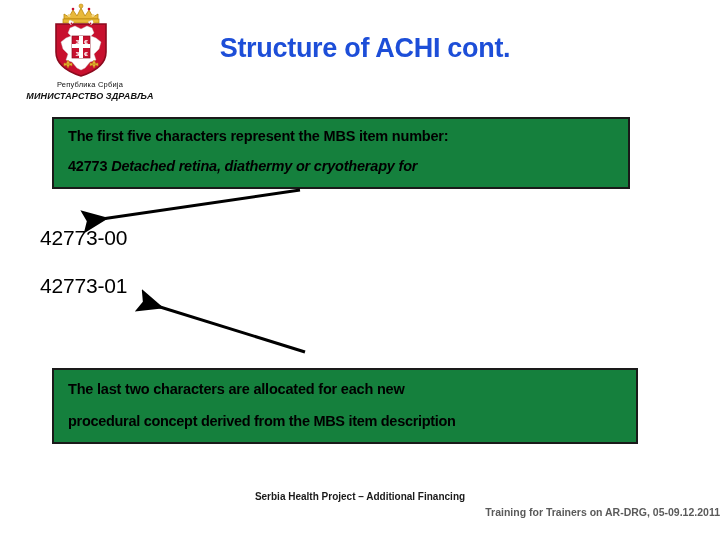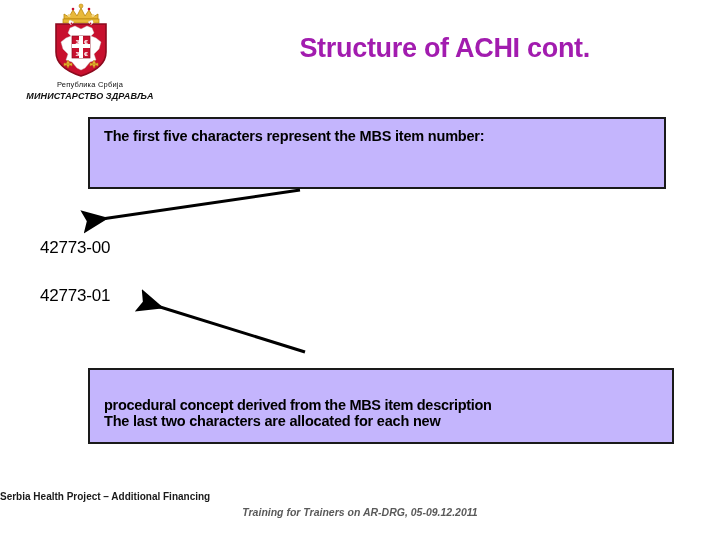--- a/index.html
+++ b/index.html
@@ -49,35 +49,34 @@
     white-space: nowrap;
     font-style: italic;
   }
 
   
   #page-title {
     position: absolute;
     left: 140px;
     top: 33px;
     width: 450px;
-    text-align: right;
+    text-align: center;
     font-size: 27px;
     font-weight: 700;
     letter-spacing: -0.3px;
-    color: #a21caf;
+    color: #1d4ed8;
     white-space: nowrap;
   }
 
   
   .pink-box {
     position: absolute;
-    background: #c4b5fd;
+    background: #15803d;
     border: 2px solid #1a1a1a;
     box-sizing: border-box;
-    margin-left: 36px;
   }
   #intro-box {
     left: 52px;
     top: 117px;
     width: 578px;
     height: 72px;
     padding: 9px 14px 0 14px;
   }
   #intro-line-1 {
     font-size: 14.5px;
@@ -120,24 +119,23 @@
   .code-row {
     position: absolute;
     left: 40px;
     display: flex;
     align-items: baseline;
     white-space: nowrap;
   }
   #code-row-00 { top: 226px; }
   #code-row-01 { top: 274px; text-align: center; }
   .code-number {
-    font-size: 17px;
+    font-size: 21px;
     font-weight: 400;
     letter-spacing: -0.2px;
-    margin-top: 12px;
   }
   .code-desc {
     font-size: 19px;
     font-weight: 400;
     margin-left: 10px;
     letter-spacing: -0.1px;
   }
 
   
   #arrow-layer {
@@ -148,36 +146,36 @@
     height: 540px;
     pointer-events: none;
   }
 
   
   #footer-line-1 {
     position: absolute;
     left: 0;
     top: 491px;
     width: 720px;
+    text-align: center;
     font-size: 10px;
     font-weight: 700;
     color: #1a1a1a;
     letter-spacing: 0px;
   }
   #footer-line-2 {
     position: absolute;
     left: 0;
     top: 506px;
     width: 720px;
-    text-align: center;
+    text-align: right;
     font-size: 10.5px;
     font-weight: 700;
     color: #5a5a5a;
     letter-spacing: 0px;
-    font-style: italic;
   }
 </style>
 </head>
 <body>
 
 <div id="coat-of-arms">
   <svg viewBox="0 0 74 76" width="74" height="76" xmlns="http://www.w3.org/2000/svg">
 
     <g>
       <path d="M20 17 L20 12 L25 15 L29 8 L33 14 L37 6 L41 14 L45 8 L49 15 L54 12 L54 17 Z" fill="#e9b93a" stroke="#b8860b" stroke-width="0.8"></path>
@@ -223,38 +221,42 @@
     </g>
   </svg>
 </div>
 <div id="ministry-line1">Република Србија</div>
 <div id="ministry-line2">МИНИСТАРСТВО ЗДРАВЉА</div>
 
 <div id="page-title">Structure of ACHI cont.</div>
 
 <div id="intro-box" class="pink-box">
   <div id="intro-line-1">The first five characters represent the MBS item number:</div>
+  <div id="intro-line-2">
+    <span class="code">42773</span>
+    <span class="desc">Detached retina, diathermy or cryotherapy for</span>
+  </div>
 </div>
 
 <div id="code-row-00" class="code-row">
   <span class="code-number">42773-00</span>
 </div>
 <div id="code-row-01" class="code-row">
   <span class="code-number">42773-01</span>
 </div>
 
 <svg id="arrow-layer" viewBox="0 0 720 540" xmlns="http://www.w3.org/2000/svg">
   <defs>
     <marker id="ah" markerWidth="9" markerHeight="9" refX="7" refY="4.5" orient="auto" markerUnits="strokeWidth">
       <path d="M0,4.5 L9,0.6 L7.4,4.5 L9,8.4 Z" fill="#000000"></path>
     </marker>
   </defs>
   <line x1="300" y1="190" x2="88" y2="221" stroke="#000000" stroke-width="3" marker-end="url(#ah)"></line>
   <line x1="305" y1="352" x2="144" y2="302" stroke="#000000" stroke-width="3" marker-end="url(#ah)"></line>
 </svg>
 
 <div id="conclusion-box" class="pink-box">
+  <div id="conclusion-line-1">The last two characters are allocated for each new</div>
   <div id="conclusion-line-2">procedural concept derived from the MBS item description</div>
-  <div id="conclusion-line-1">The last two characters are allocated for each new</div>
 </div>
 
 <div id="footer-line-1">Serbia Health Project – Additional Financing</div>
 <div id="footer-line-2">Training for Trainers on AR-DRG, 05-09.12.2011</div>
 
 </body></html>

